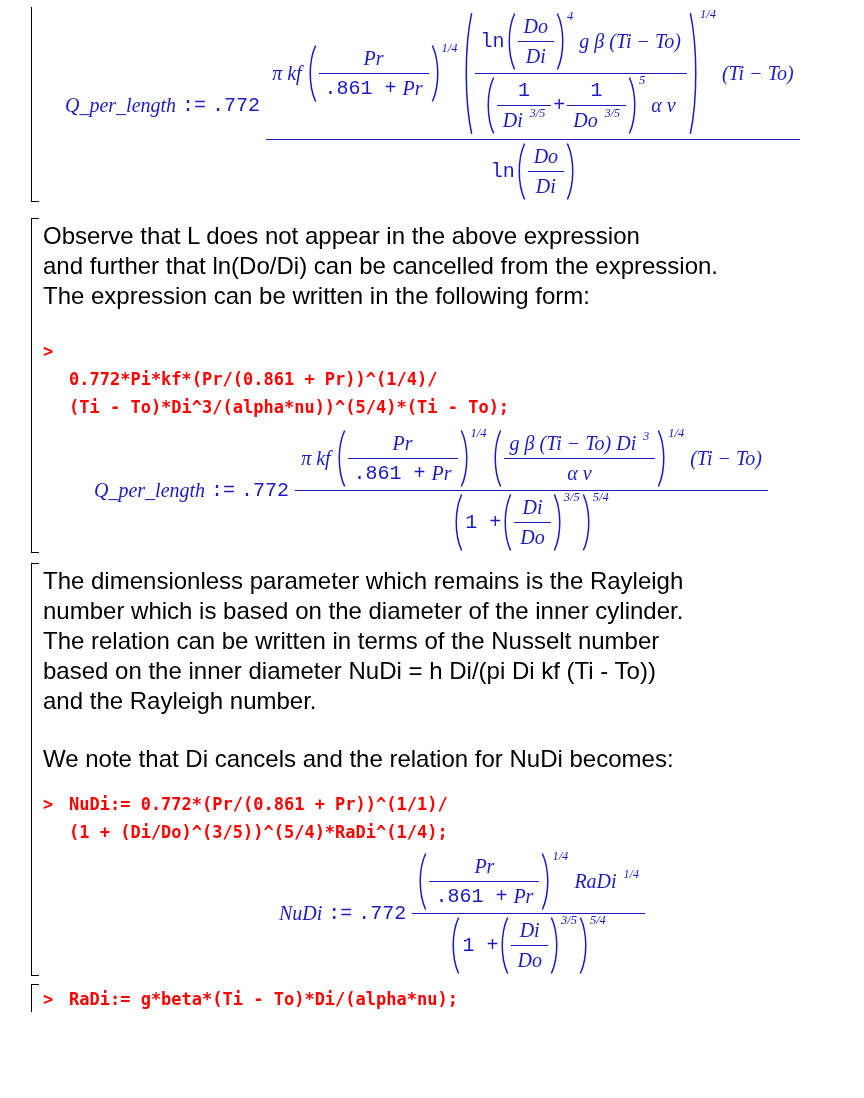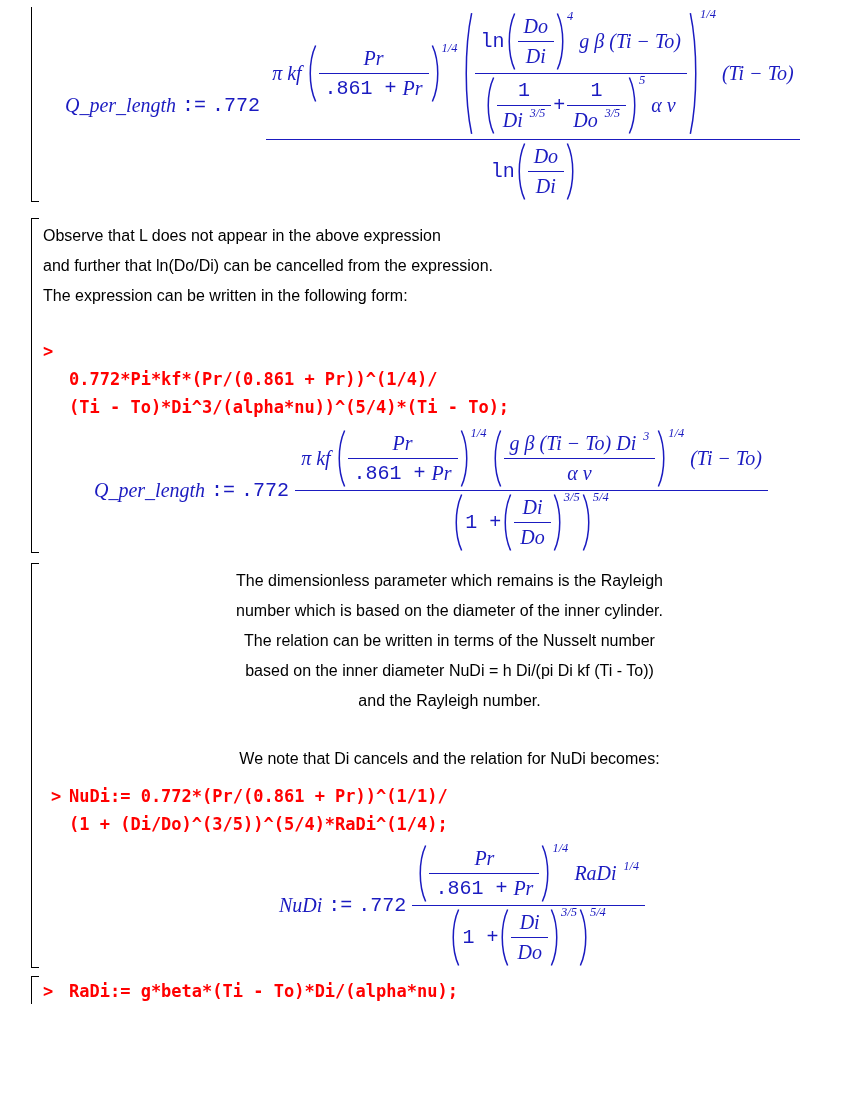--- a/index.html
+++ b/index.html
@@ -13,21 +13,21 @@
   body{width:864px;height:1098px;overflow:hidden;font-family:"Liberation Sans",sans-serif;}
   .ws{position:relative;padding:6px 8px 0 31px;}
 
   
   .group{position:relative;padding-left:12px;}
   .gbracket{position:absolute;left:0;top:1px;bottom:1px;width:7px;border-left:1px solid var(--bracket);}
   .gbracket.tt{border-top:1px solid var(--bracket);}
   .gbracket.tb{border-bottom:1px solid var(--bracket);}
 
   
-  .para{color:var(--text_black);font-size:16px;line-height:30px;}
+  .para{color:var(--text_black);font-size:24px;line-height:30px;}
   .tline{white-space:pre;}
 
   
   .code{font-family:"DejaVu Sans Mono","Liberation Mono",monospace;font-weight:bold;color:var(--input_red);font-size:17px;line-height:28px;}
   .cline{display:flex;white-space:pre;}
   .prompt{width:26px;flex:0 0 26px;}
   .cont{padding-left:26px;}
 
   
   .math{color:var(--output_blue);font-size:20px;font-style:italic;font-family:"Liberation Serif","DejaVu Serif",serif;line-height:1.25;display:flex;}
@@ -43,23 +43,23 @@
   .sparen svg{width:100%;height:100%;overflow:visible;display:block;}
   .nw{white-space:pre;}
 
   
   .g1{margin-bottom:14px;padding-top:2px;}
   .g1 .math{margin-left:22px;}
   .g2{margin-bottom:8px;padding-top:4px;}
   .g2 .para{margin-bottom:26px;}
   .g2 .code{margin-bottom:6px;}
   .g2 .math{margin-left:51px;}
-  .g3{margin-bottom:6px;padding-top:4px;text-align:center;}
+  .g3{margin-bottom:6px;padding-top:4px;}
   .g3 .para2{margin-bottom:28px;}
-  .g3 .para3{margin-bottom:8px;}
+  .g3 .para3{margin-bottom:16px;}
   .g3 .code{margin-bottom:4px;}
   .g3 .math{margin-left:236px;}
   .g4{padding-top:2px;}
 </style>
 </head>
 <body>
 
 <div class="ws">
 
   <div class="group g1">

